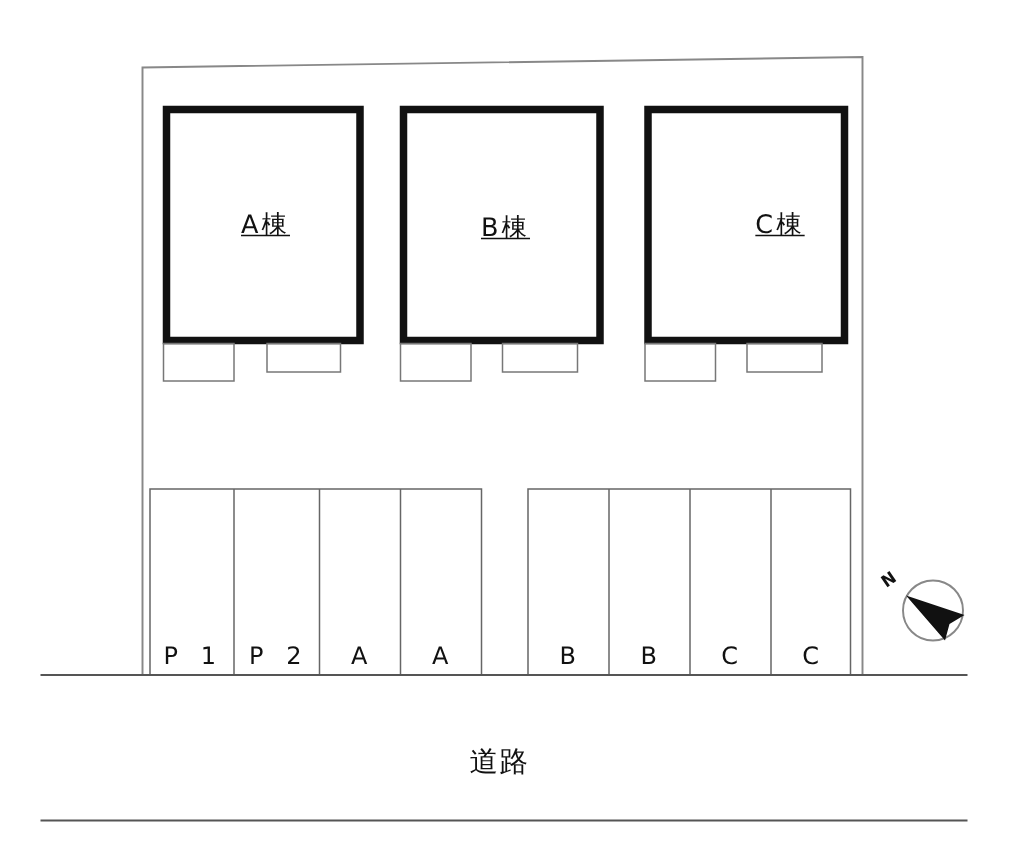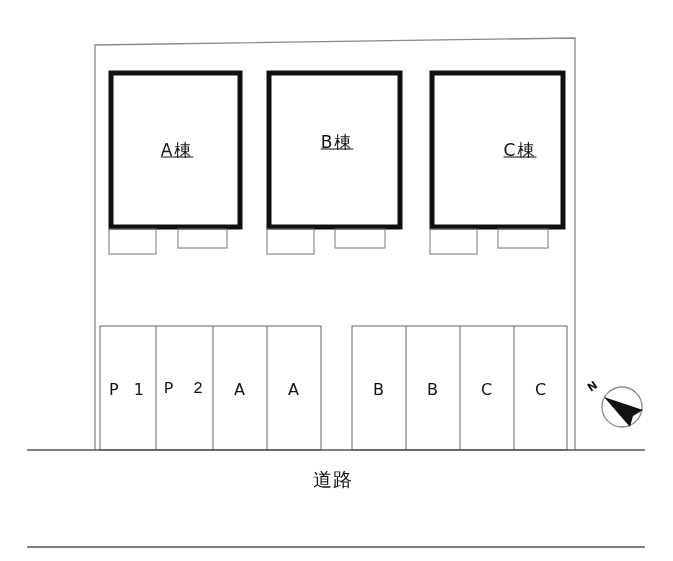--- a/index.html
+++ b/index.html
@@ -1,19 +1,19 @@
 <!DOCTYPE html>
 <html><head>
 <meta charset="utf-8">
 <style>
   html,body{margin:0;padding:0;background:#fff;}
   body{width:673px;height:561px;position:relative;overflow:hidden;font-family:"DejaVu Sans","Liberation Sans",sans-serif;color:#111;}
   svg{position:absolute;left:0;top:0;}
   .lbl{position:absolute;font-size:17px;transform:translate(-50%,-50%);white-space:nowrap;letter-spacing:2px;text-decoration:underline;}
-  .plbl{position:absolute;font-size:16px;transform:translate(-50%,-50%);white-space:nowrap;letter-spacing:5px;}
+  .plbl{position:absolute;font-size:16px;transform:translate(-50%,-50%);white-space:nowrap;letter-spacing:5px;margin-top:48px;}
   .road{position:absolute;font-size:19px;transform:translate(-50%,-50%);letter-spacing:1px;}
 </style>
 </head>
 <body>
 
 <svg width="673" height="561" viewBox="0 0 673 561">
 
   <polyline points="95,450 95,45 575,38 575,450" fill="none" stroke="#888" stroke-width="1.3"></polyline>
 
   <rect x="111" y="73" width="129" height="154" fill="#fff" stroke="#111" stroke-width="5"></rect>
@@ -46,27 +46,27 @@
   <line x1="27" y1="450" x2="645" y2="450" stroke="#555" stroke-width="1.3"></line>
   <line x1="27" y1="547" x2="645" y2="547" stroke="#555" stroke-width="1.3"></line>
 
   <g>
     <circle cx="622" cy="407" r="20" fill="#fff" stroke="#888" stroke-width="1.3"></circle>
     <polygon points="604,397 643,410 633,416 630,427" fill="#111"></polygon>
   </g>
 </svg>
 
 <div class="lbl" style="left:177px;top:150px;">A棟</div>
-<div class="lbl" style="left:337px;top:142px;text-align:center;">B棟</div>
+<div class="lbl" style="left:337px;top:152px;text-align:center;">B棟</div>
 <div class="lbl" style="left:520px;top:150px;">C棟</div>
 
 <div class="plbl" style="left:129px;top:389px;">P 1</div>
-<div class="plbl" style="left:186px;top:389px;font-family:Liberation Mono, monospace;">P 2</div>
+<div class="plbl" style="left:186px;top:389px;">P 2</div>
 <div class="plbl" style="left:242px;top:389px;">A</div>
 <div class="plbl" style="left:296px;top:389px;">A</div>
 <div class="plbl" style="left:381px;top:389px;">B</div>
 <div class="plbl" style="left:435px;top:389px;">B</div>
 <div class="plbl" style="left:489px;top:389px;">C</div>
 <div class="plbl" style="left:543px;top:389px;">C</div>
 
 <div style="position:absolute;left:588px;top:380px;font-size:11px;transform:rotate(-35deg);font-weight:bold;">N</div>
 
-<div class="road" style="left:333px;top:480px;">道路</div>
+<div class="road" style="left:333px;top:508px;">道路</div>
 
 </body></html>

